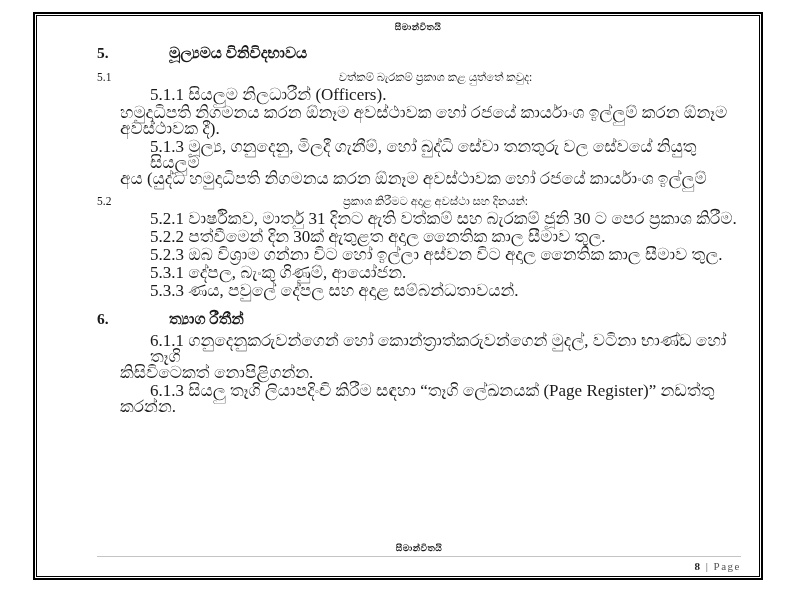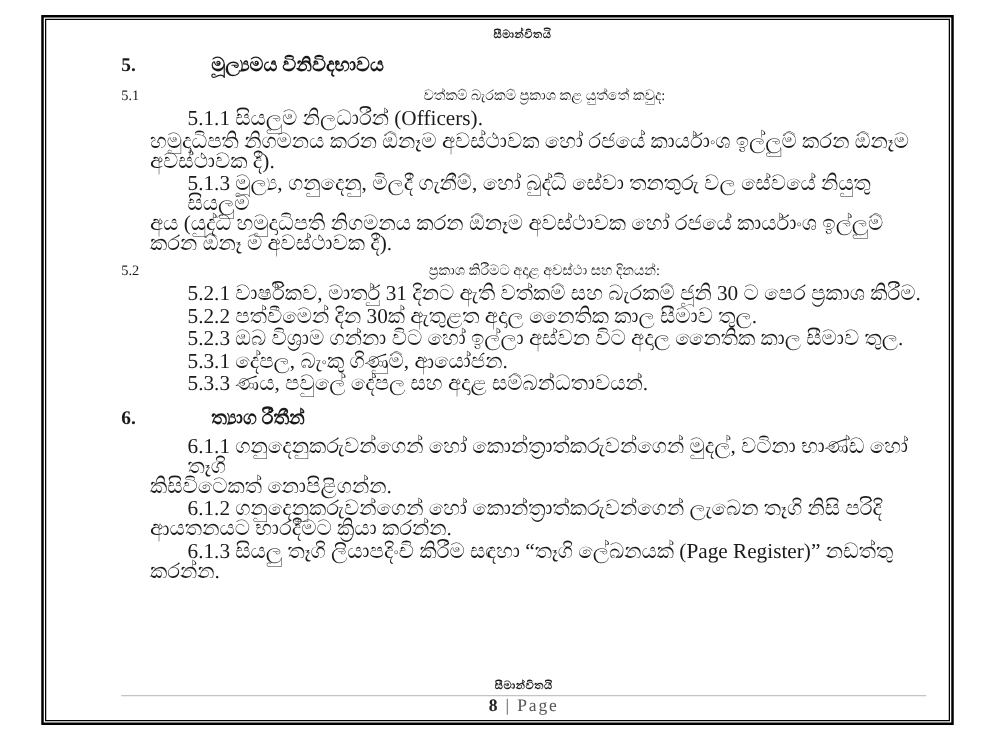--- a/index.html
+++ b/index.html
@@ -37,21 +37,21 @@
   .sub .line{display:block;}
   .sub .line.first{padding-left:30px;}
   .footer{
     position:absolute;left:60px;right:18px;bottom:3px;
   }
   .footer-label{
     text-align:center;font-size:9px;font-weight:bold;letter-spacing:.5px;line-height:11px;
   }
   .footer-line{border-top:1px solid #c4c4c4;margin-top:2px;height:0;}
   .page-num{
-    text-align:center;font-size:14px;letter-spacing:1.5px;margin-top:2px;line-height:14px;
+    text-align:right;font-size:11px;letter-spacing:1.5px;margin-top:2px;line-height:14px;
   }
   .page-num .pn{font-weight:bold;color:#222;}
   .page-num .ps{color:#555;}
 </style>
 </head>
 <body>
 
 <div class="page-outer">
   <div class="page-inner">
     <div class="content">
@@ -73,21 +73,20 @@
       </div>
 
       <div class="sub">
         <span class="line">හමුදාධිපති නිගමනය කරන ඕනෑම අවස්ථාවක හෝ රජයේ කාර්යාංශ ඉල්ලුම් කරන ඕනෑම</span>
         <span class="line">අවස්ථාවක දී).</span>
       </div>
 
       <div class="sub">
         <span class="line first">5.1.3 මූල්‍ය, ගනුදෙනු, මිලදී ගැනීම්, හෝ බුද්ධි සේවා තනතුරු වල සේවයේ නියුතු සියලුම</span>
         <span class="line">අය (යුද්ධ හමුදාධිපති නිගමනය කරන ඕනෑම අවස්ථාවක හෝ රජයේ කාර්යාංශ ඉල්ලුම්</span>
-        <span class="line">කරන ඕනෑ ම අවස්ථාවක දී).</span>
       </div>
 
       <div class="item">
         <span class="num">5.2</span>
         <span class="txt">ප්‍රකාශ කිරීමට අදාළ අවස්ථා සහ දිනයන්:</span>
       </div>
 
       <div class="sub">
         <span class="line first">5.2.1 වාර්ෂිකව, මාර්තු 31 දිනට ඇති වත්කම් සහ බැරකම් ජූනි 30 ට පෙර ප්‍රකාශ කිරීම.</span>
       </div>
@@ -110,24 +109,20 @@
         <span class="num">6.</span>
         <span class="title">ත්‍යාග රීතීන්</span>
       </div>
 
 
       <div class="sub">
         <span class="line first">6.1.1 ගනුදෙනුකරුවන්ගෙන් හෝ කොන්ත්‍රාත්කරුවන්ගෙන් මුදල්, වටිනා භාණ්ඩ හෝ තෑගි</span>
         <span class="line">කිසිවිටෙකත් නොපිළිගන්න.</span>
       </div>
       <div class="sub">
-        <span class="line first">6.1.2 ගනුදෙනුකරුවන්ගෙන් හෝ කොන්ත්‍රාත්කරුවන්ගෙන් ලැබෙන තෑගි නිසි පරිදි</span>
-        <span class="line">ආයතනයට භාරදීමට ක්‍රියා කරන්න.</span>
-      </div>
-      <div class="sub">
         <span class="line first">6.1.3 සියලු තෑගි ලියාපදිංචි කිරීම සඳහා “තෑගි ලේඛනයක් (Page Register)” නඩත්තු</span>
         <span class="line">කරන්න.</span>
       </div>
 
     </div>
 
     <div class="footer">
       <div class="footer-label">සීමාන්විතයි</div>
       <div class="footer-line"></div>
       <div class="page-num">

